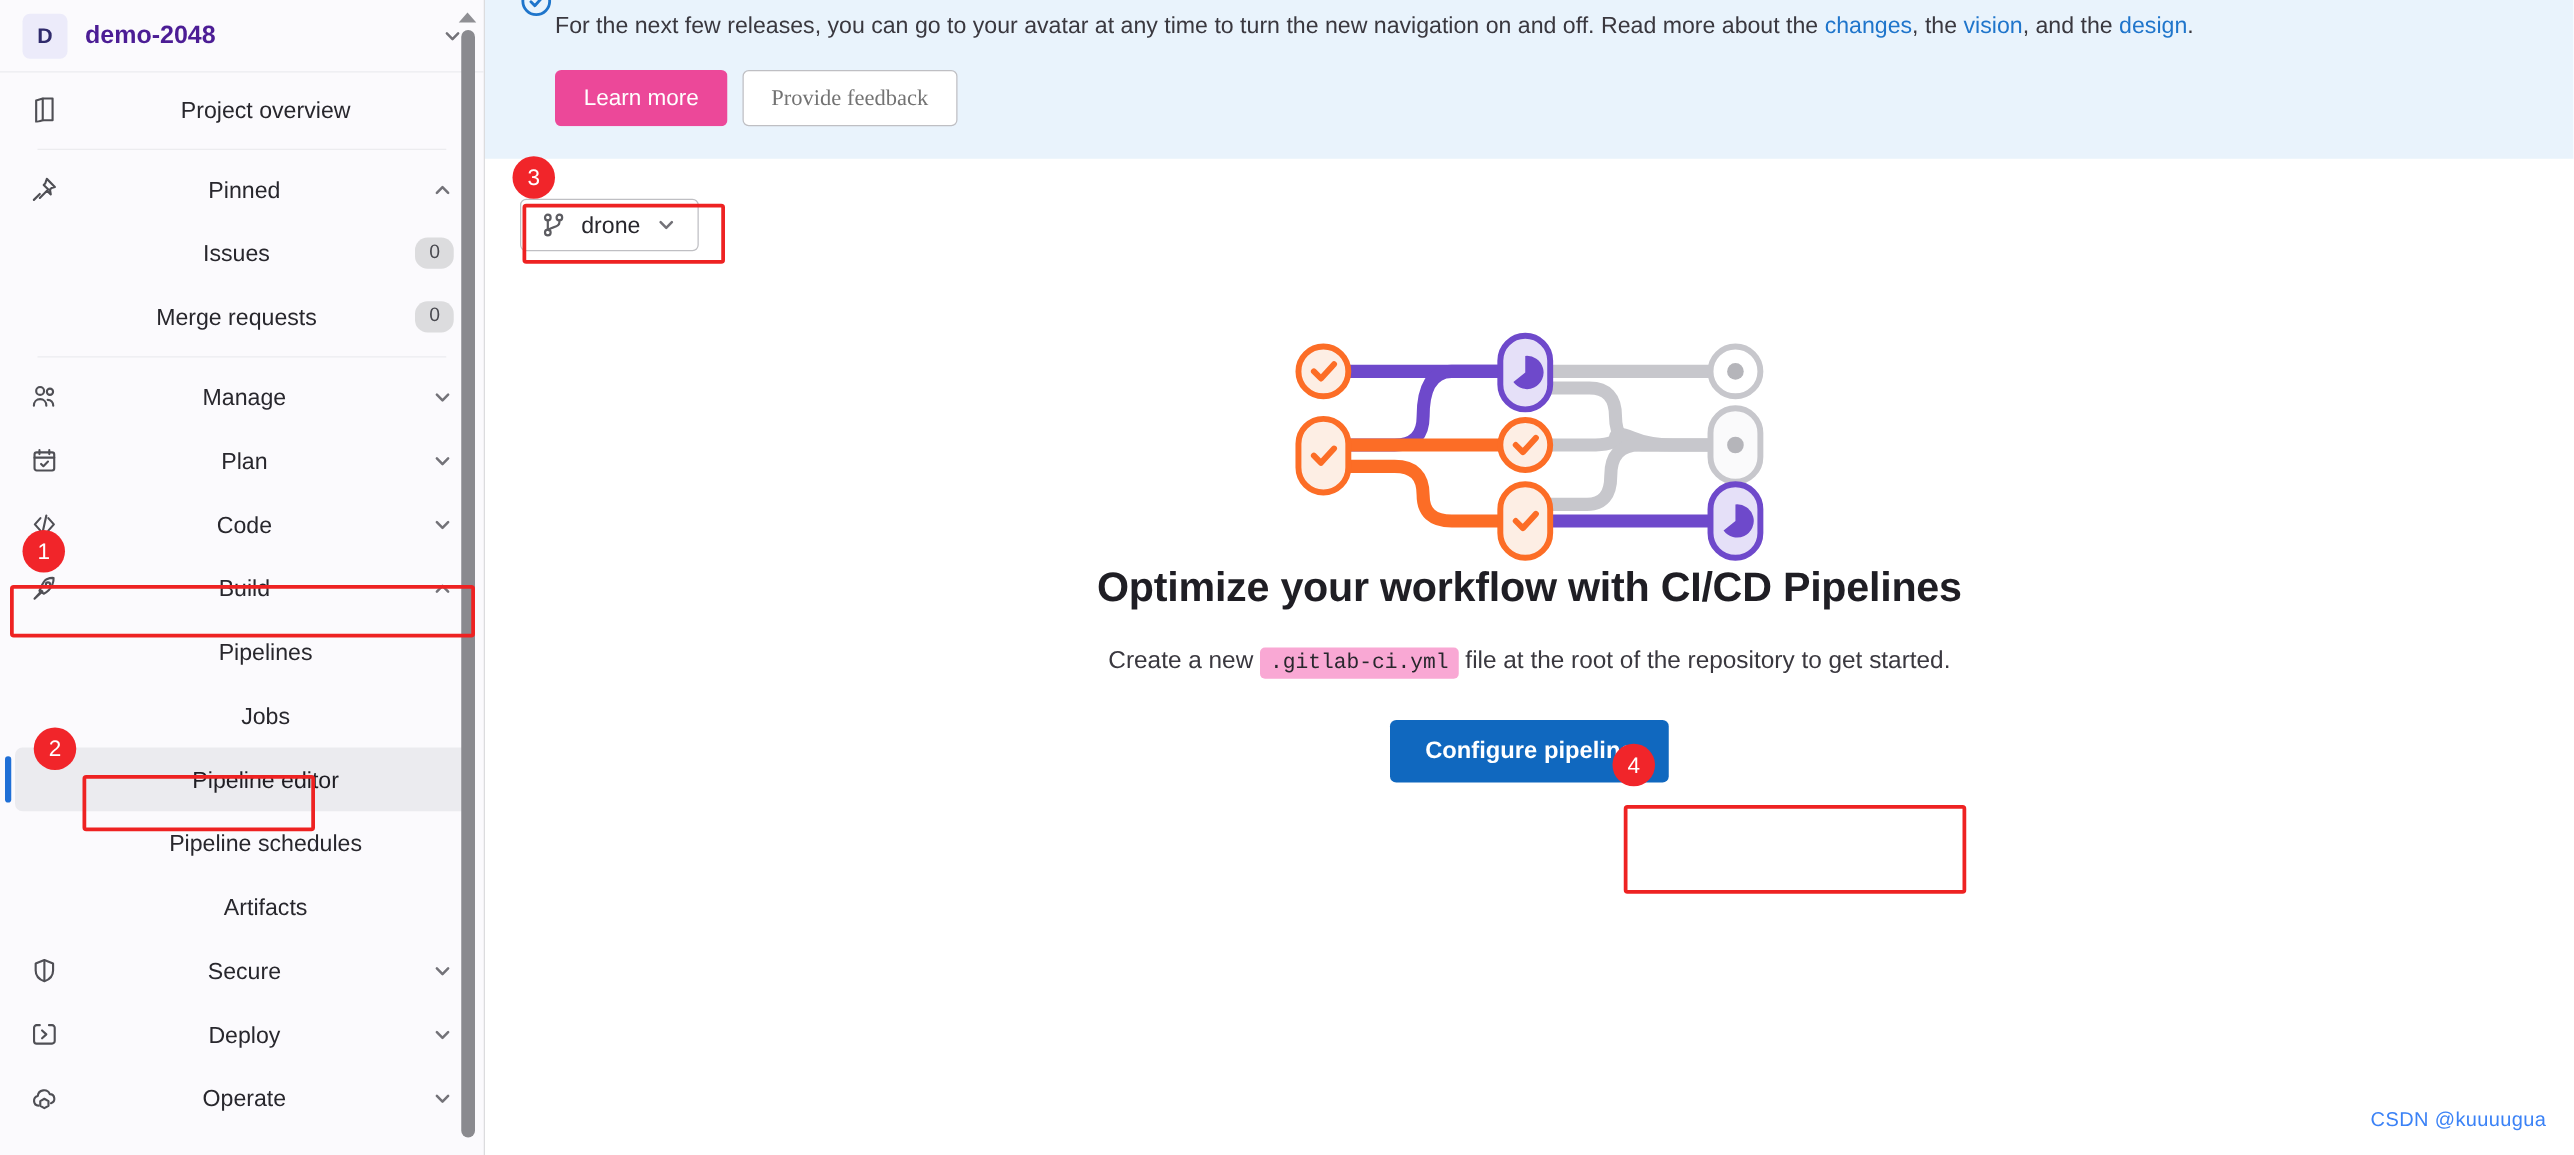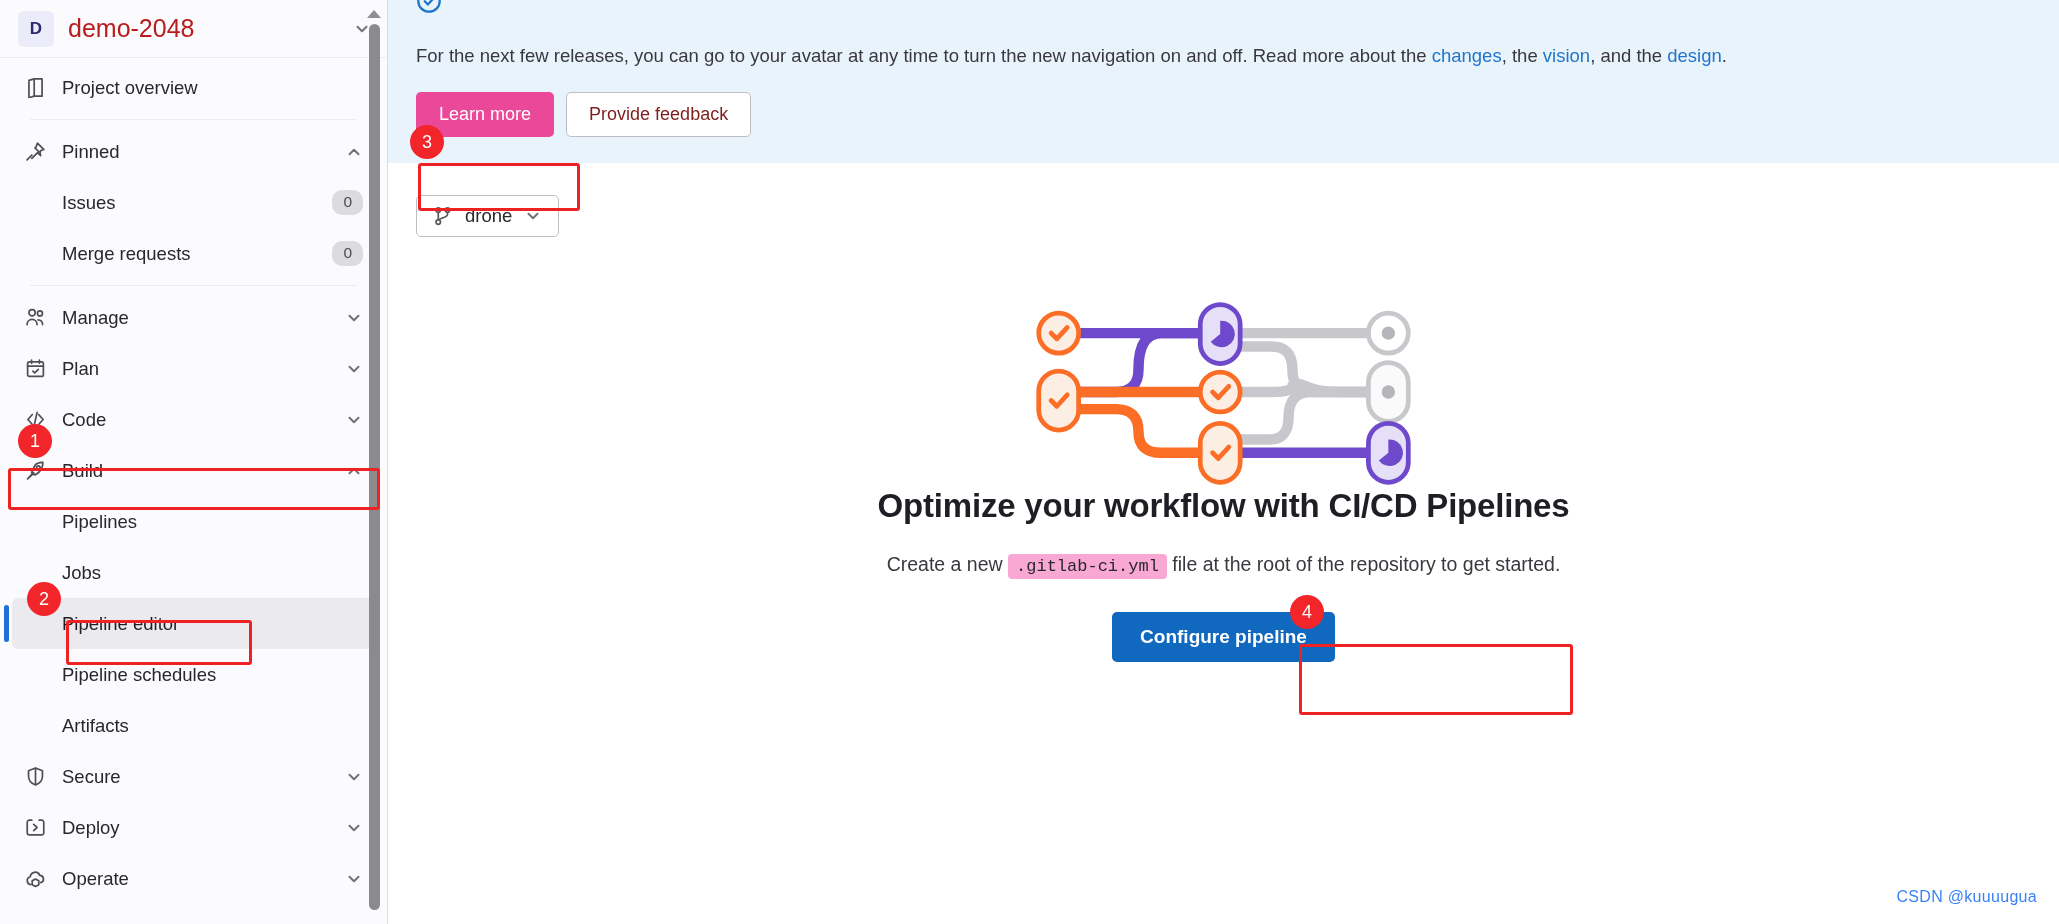--- a/index.html
+++ b/index.html
@@ -25,31 +25,32 @@
     border-bottom: 1px solid #ececef;
     gap: 14px;
   }
   .proj-avatar {
     width: 36px; height: 36px; border-radius: 6px;
     background: #ecebfa; color: #2f2a6b;
     display: flex; align-items: center; justify-content: center;
     font-size: 17px; font-weight: 700;
     flex: 0 0 36px;
   }
-  .proj-name { font-size: 25px; font-weight: 400; color: #b91c1c; flex: 1; }
+  .proj-name { font-size: 20px; font-weight: 700; color: #4c1d95; flex: 1; }
   .chev { color: #737278; display: flex; align-items: center; }
   .chev svg { display: block; }
 
   .sb-scroll { height: 866px; overflow: hidden; padding-top: 4px; position: relative; }
 
   .sb-item {
     display: flex; align-items: center;
     height: 51px; margin: 0 12px; padding: 0 12px;
     border-radius: 6px; gap: 16px; position: relative;
     cursor: pointer;
+    text-align: center;
   }
   .sb-item .ic { width: 22px; height: 22px; flex: 0 0 22px; color: #4f4f55; display: flex; align-items: center; justify-content: center; }
   .sb-item .ic svg { display: block; }
   .sb-item .lbl { font-size: 18.5px; color: #28272d; flex: 1; white-space: nowrap; }
   .sb-item .count {
     background: #dcdcde; color: #4a4a50;
     border-radius: 10px; padding: 2px 11px;
     font-size: 15.5px; line-height: 1.35;
   }
   .sb-item.child { padding-left: 50px; }
@@ -76,33 +77,33 @@
     background: #8a8a8f; border-radius: 6px;
   }
 
   
   .main { flex: 1; height: 924px; position: relative; background: #fff; overflow: hidden; }
 
   .banner {
     background: #e9f3fc; padding: 0 24px 26px 28px;
     position: relative;
   }
-  .banner-inner { display: flex; gap: 18px; padding-top: 0; flex-direction: column; }
+  .banner-inner { display: flex; gap: 2px; padding-top: 0; }
   .banner-icon { flex: 0 0 26px; color: #1f75cb; margin-top: -12px; }
   .banner-body { flex: 1; }
   .banner-text { font-size: 18.5px; color: #3a383f; line-height: 1.5; padding-top: 6px; }
   .banner-text a { color: #1f75cb; text-decoration: none; }
   .banner-btns { display: flex; gap: 12px; margin-top: 22px; }
   .btn {
     font-size: 18px; border-radius: 5px; padding: 11px 22px;
     cursor: pointer; border: 1px solid transparent; white-space: nowrap;
     font-family: "Liberation Sans", sans-serif;
   }
   .btn-primary { background: #ec4899; color: #fff; font-weight: 400; }
-  .btn-secondary { background: #fff; color: #7f1d1d; border-color: #bfbfc3; }
+  .btn-secondary { background: #fff; color: #737373; border-color: #bfbfc3; font-family: Liberation Serif, serif; }
 
   
   .branch-row { padding: 32px 0 0 28px; }
   .branch-btn {
     display: inline-flex; align-items: center; gap: 12px;
     background: #fff; border: 1px solid #bfbfc3; border-radius: 5px;
     padding: 9px 16px; font-size: 18.5px; color: #28272d; cursor: pointer;
     position: relative;
   }
   .branch-btn .ic { color: #5c5c61; display: flex; }

